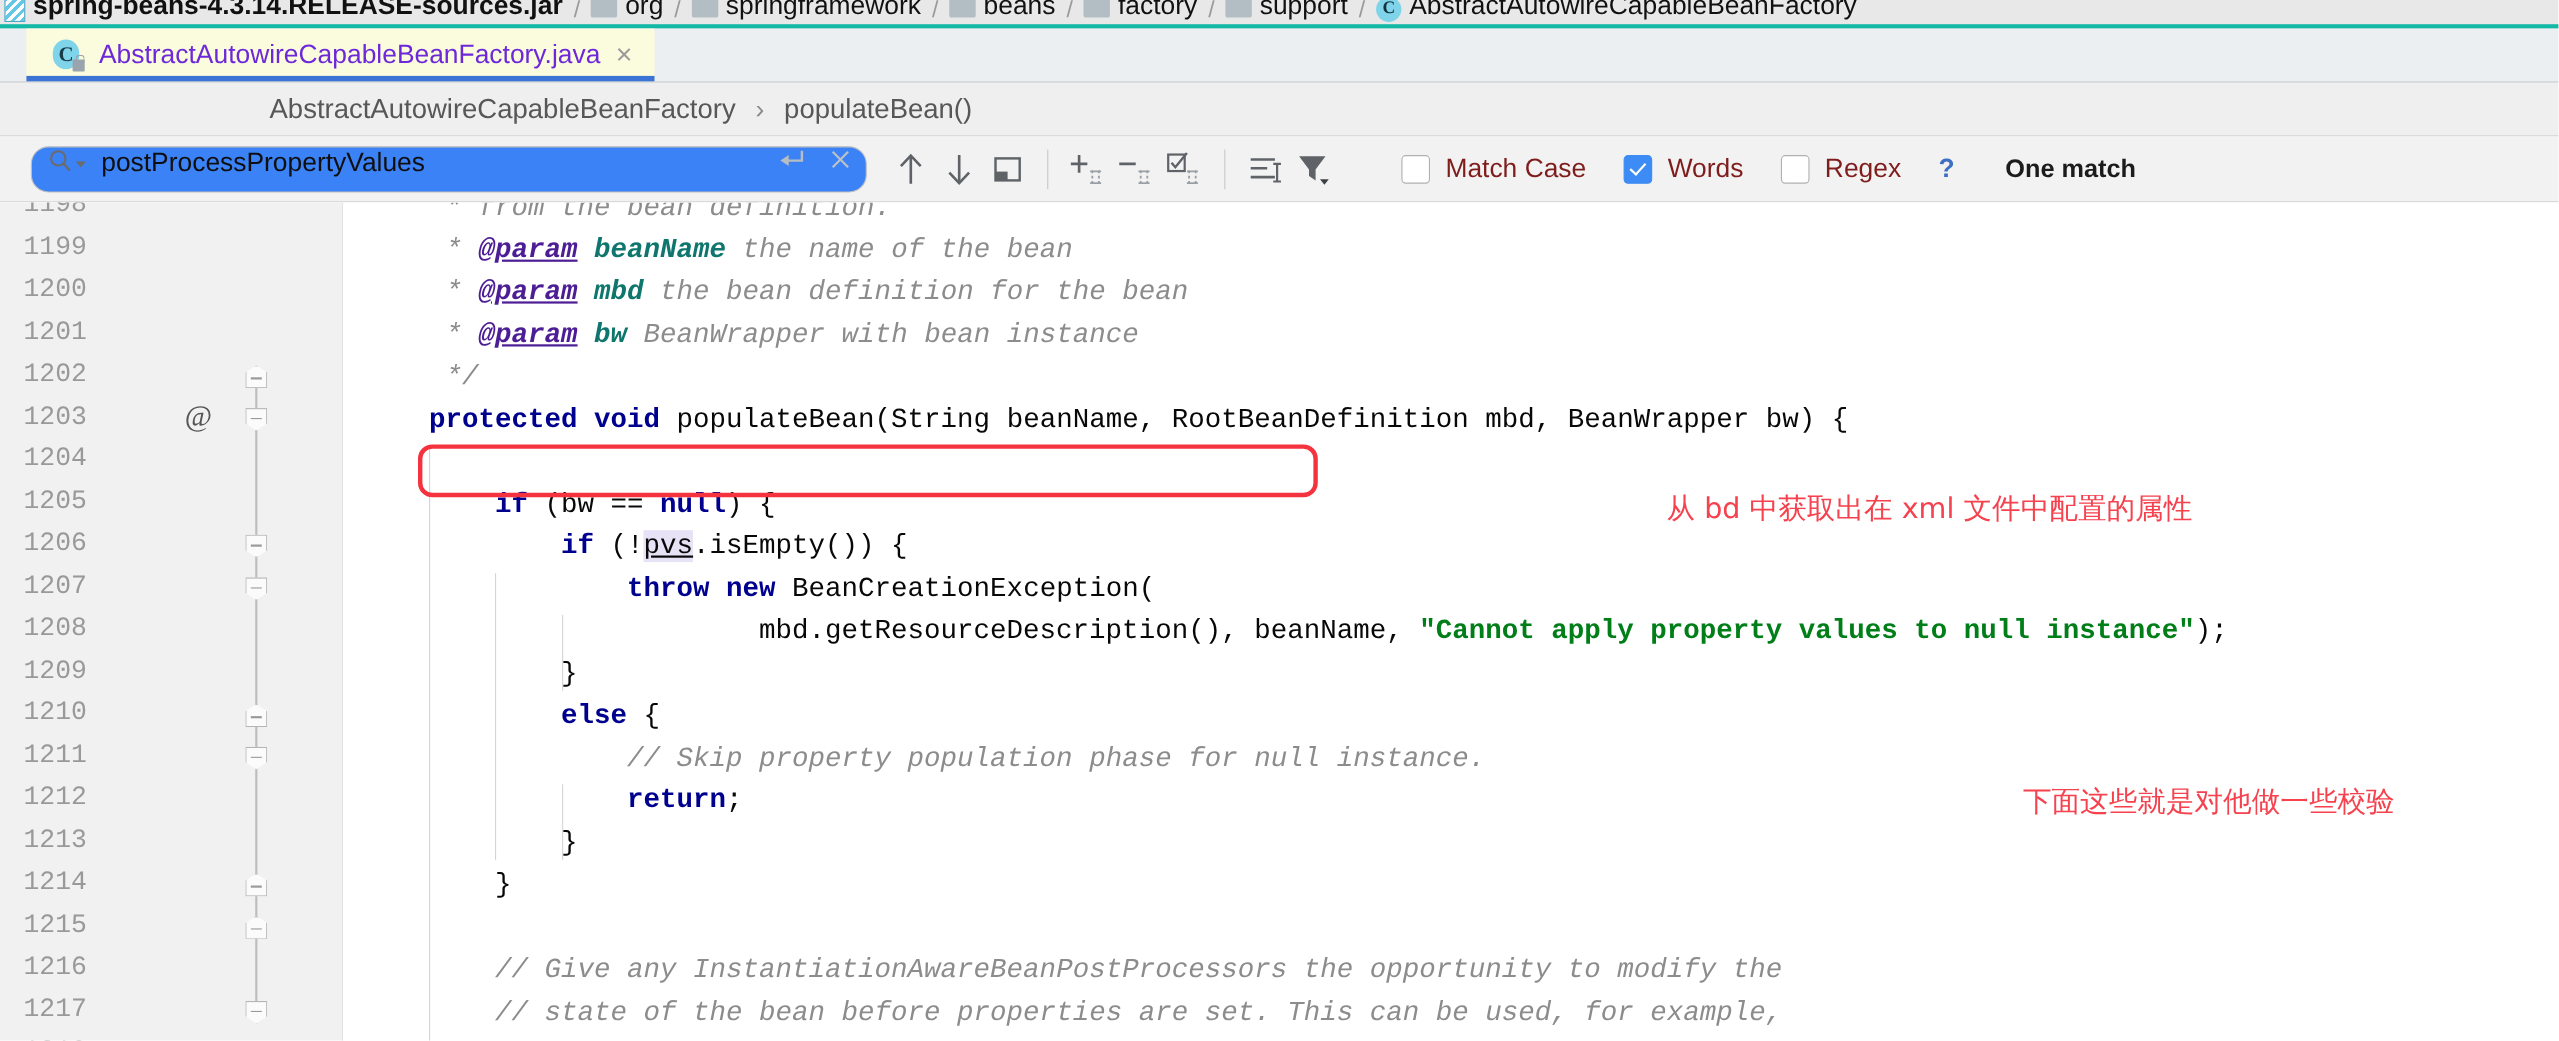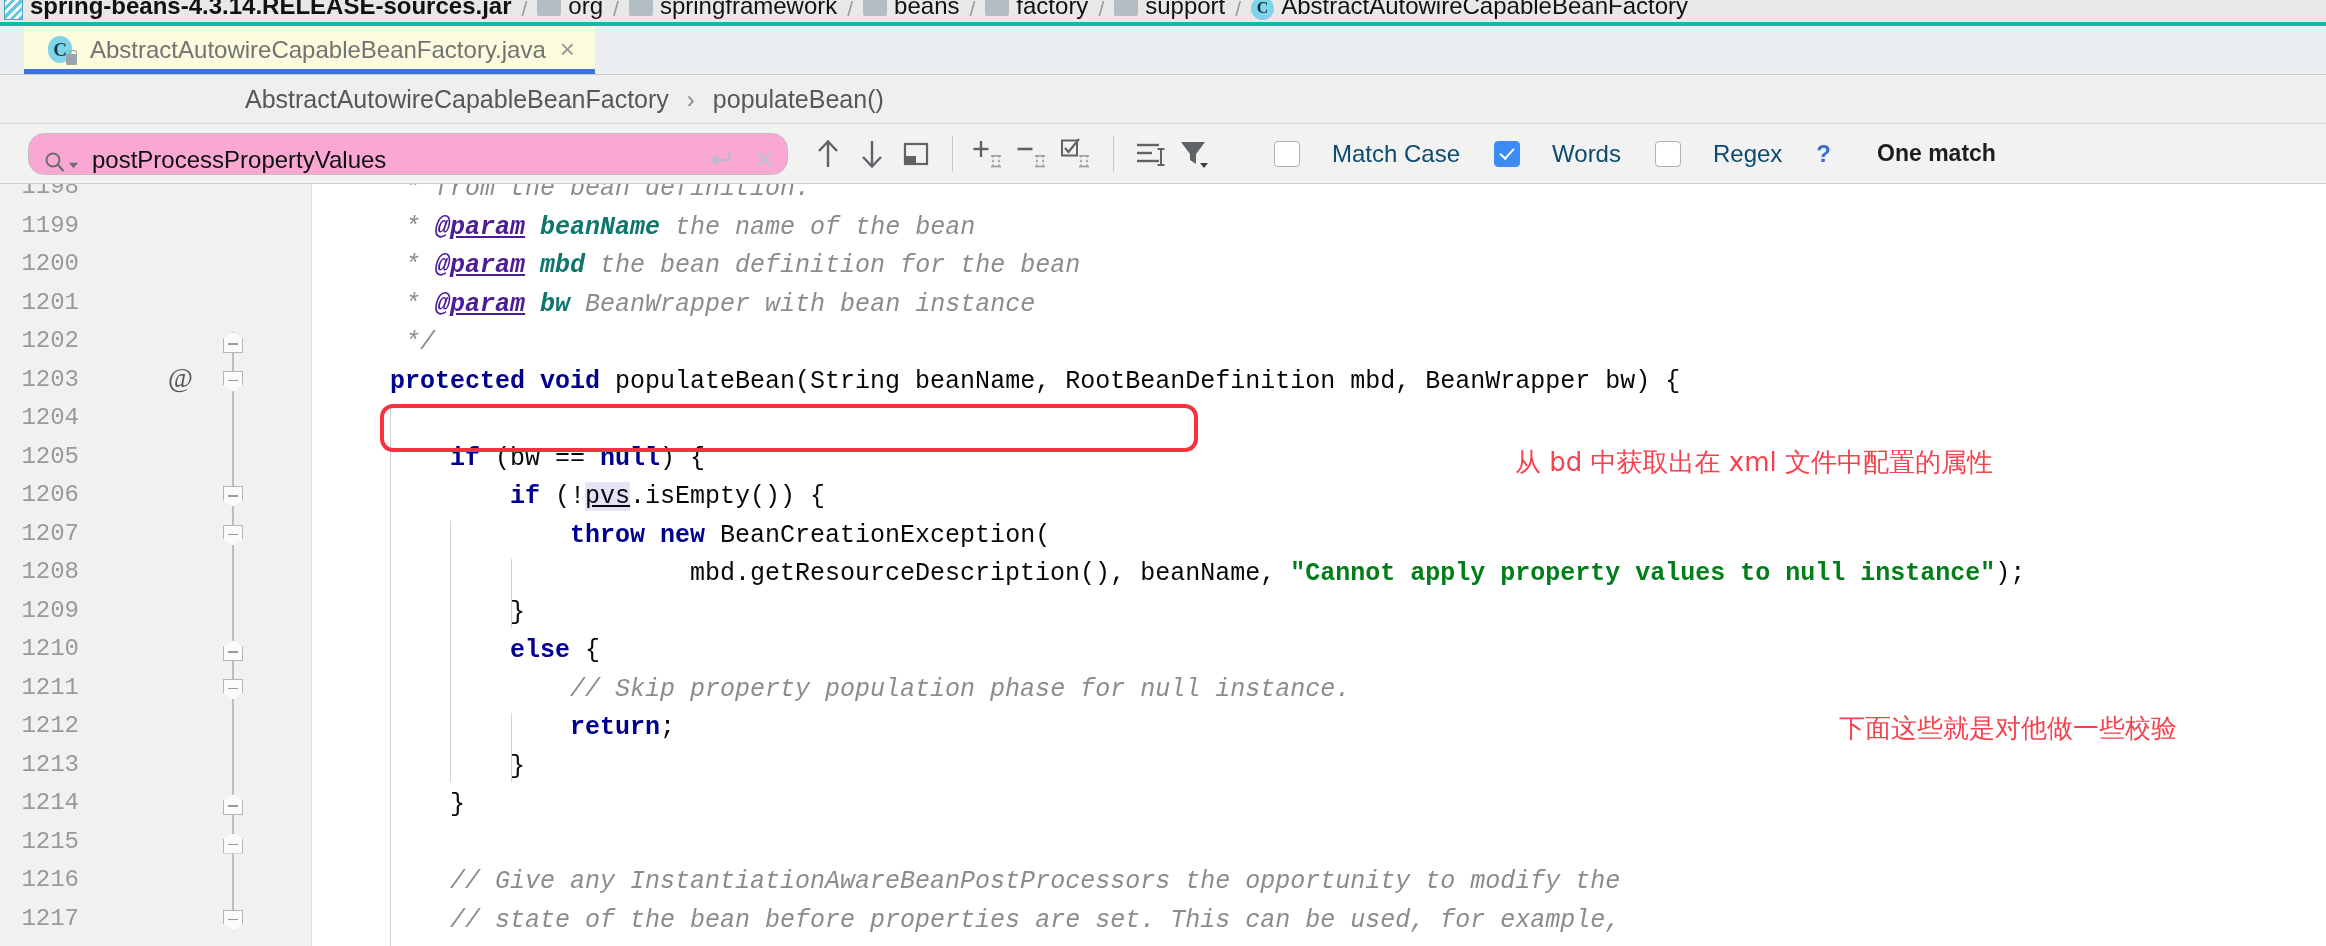--- a/index.html
+++ b/index.html
@@ -134,21 +134,21 @@
     content: "";
     position: absolute;
     left: 2.5px; top: -4px;
     width: 6px; height: 6px;
     border: 1.5px solid #9aa4ad;
     border-bottom: none;
     border-radius: 3px 3px 0 0;
   }
   .tab-label {
     font-size: 24px;
-    color: #737373;
+    color: #6d28d9;
     white-space: nowrap;
   }
   .tab-close {
     font-size: 26px;
     color: #9a9a9a;
     font-weight: 300;
     line-height: 1;
     cursor: pointer;
     position: relative;
     top: -1px;
@@ -183,25 +183,25 @@
     background: #f2f2f2;
     border-bottom: 1px solid #d0d0d0;
     display: flex;
     align-items: center;
     padding-left: 28px;
     gap: 0;
   }
   .search-field {
     width: 760px;
     height: 42px;
-    background: #f9a8d4;
+    background: #3b82f6;
     border: 1px solid #c0c0c0;
     border-radius: 16px;
     display: flex;
-    align-items: flex-end;
+    align-items: flex-start;
     padding: 0 12px 0 14px;
     box-sizing: border-box;
   }
   .mag-wrap {
     display: flex;
     align-items: center;
     gap: 2px;
     flex: none;
     margin-right: 14px;
   }
@@ -255,23 +255,22 @@
     content: "";
     position: absolute;
     left: 8px; top: 3.5px;
     width: 6px; height: 12px;
     border: solid #ffffff;
     border-width: 0 2.6px 2.6px 0;
     transform: rotate(42deg);
   }
   .chk-label {
     font-size: 24px;
-    color: #0c4a6e;
+    color: #7f1d1d;
     white-space: nowrap;
-    margin-left: 18px;
   }
   .help-q {
     font-size: 24px;
     color: #3d6fc4;
     font-weight: bold;
     margin-right: 46px;
     cursor: pointer;
     flex: none;
   }
   .match-status {

